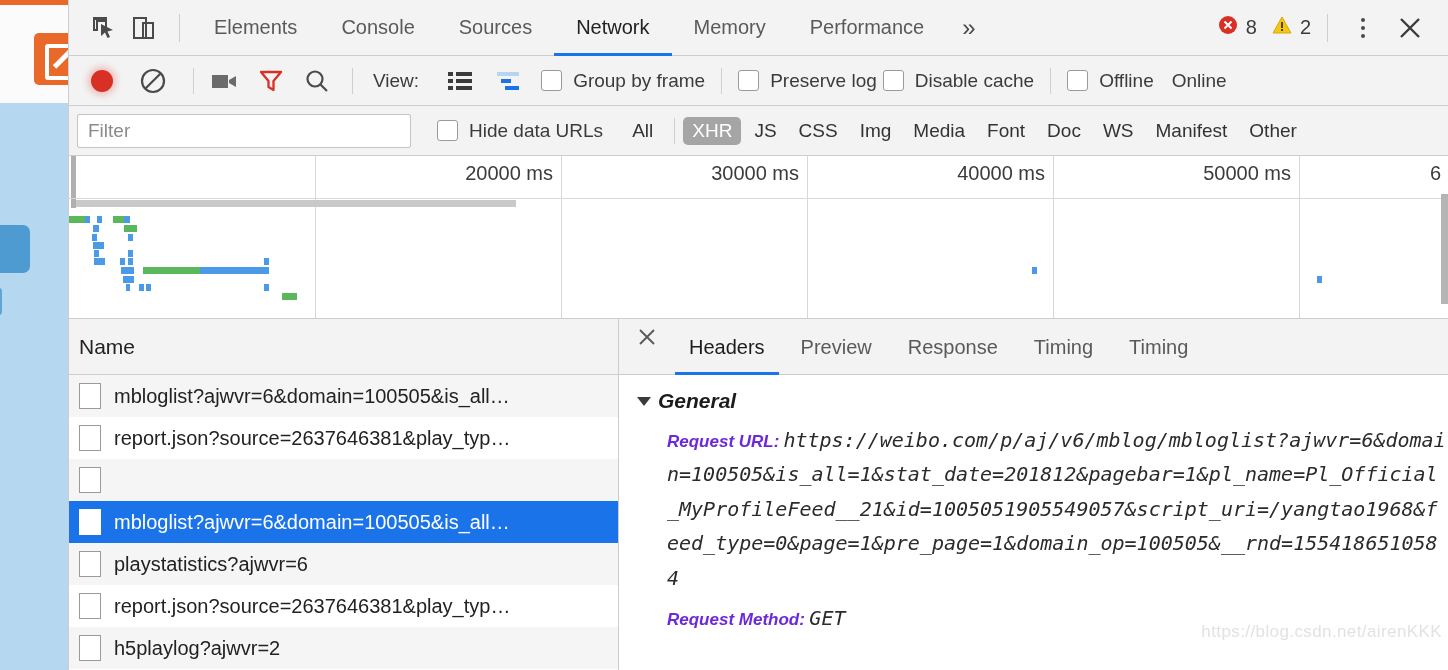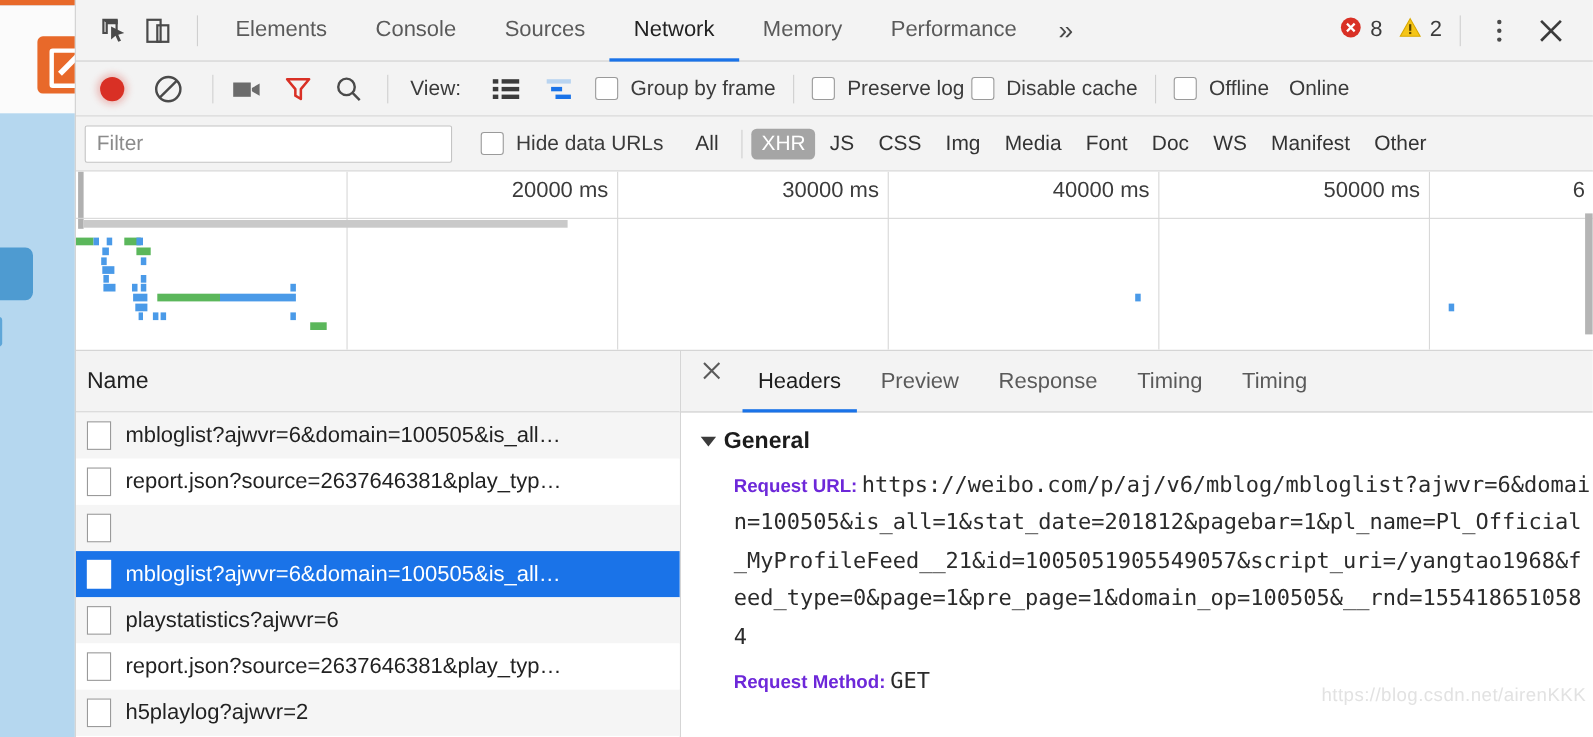--- a/index.html
+++ b/index.html
@@ -228,21 +228,21 @@
     position: relative; height: 56px;
     display: flex; align-items: center;
     padding: 0 18px;
     font-size: 20px; color: #5a5a5a; white-space: nowrap;
   }
   .dtab.selected { color: #1c1c1c; }
   .dtab.selected::after {
     content: ""; position: absolute; left: 4px; right: 4px; bottom: 0;
     height: 3px; background: #1a73e8;
   }
-  .dbody { padding: 14px 0 0 18px; }
+  .dbody { padding: 14px 0 0 18px; font-style: italic; }
   .sect-title {
     display: flex; align-items: center;
     font-size: 21px; font-weight: bold; color: #1c1c1c;
     margin-bottom: 10px;
   }
   .tri {
     width: 0; height: 0; margin-right: 7px;
     border-left: 7px solid transparent; border-right: 7px solid transparent;
     border-top: 9px solid #3b3b3b;
   }

